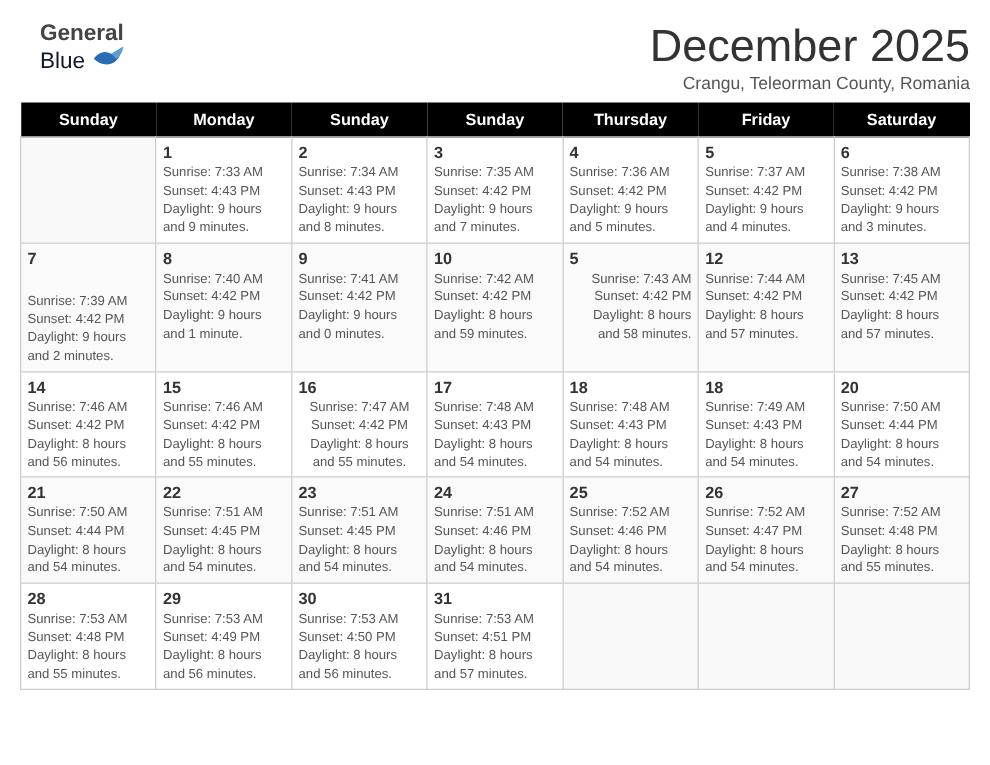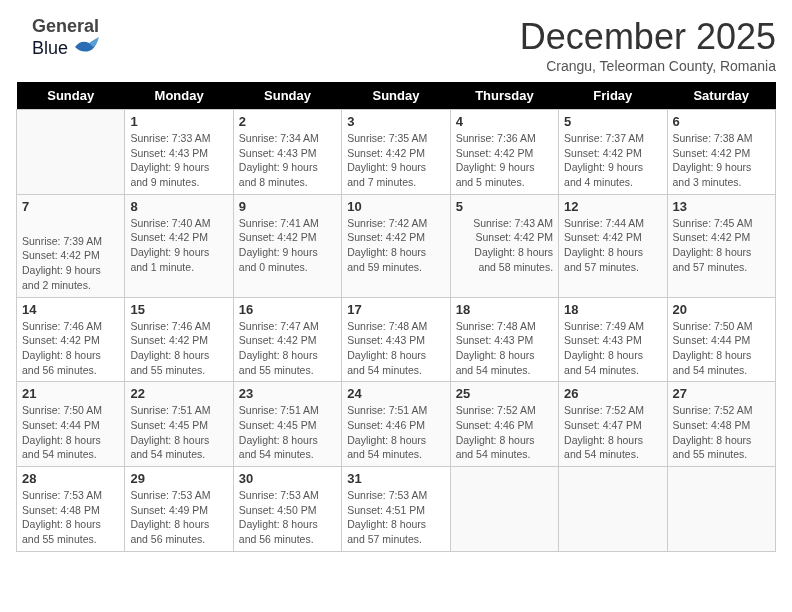--- a/index.html
+++ b/index.html
@@ -202,21 +202,21 @@
         </td>
         <td>
           <span class="day-number">15</span>
           <div class="cell-text" style="white-space: pre-line;">Sunrise: 7:46 AM
 Sunset: 4:42 PM
 Daylight: 8 hours
 and 55 minutes.</div>
         </td>
         <td>
           <span class="day-number">16</span>
-          <div class="cell-text" style="white-space: pre-line;">Sunrise: 7:47 AM
+          <div class="cell-text" style="white-space: pre-line; text-align: center;">Sunrise: 7:47 AM
 Sunset: 4:42 PM
 Daylight: 8 hours
 and 55 minutes.</div>
         </td>
         <td>
           <span class="day-number">17</span>
           <div class="cell-text" style="white-space: pre-line;">Sunrise: 7:48 AM
 Sunset: 4:43 PM
 Daylight: 8 hours
 and 54 minutes.</div>

